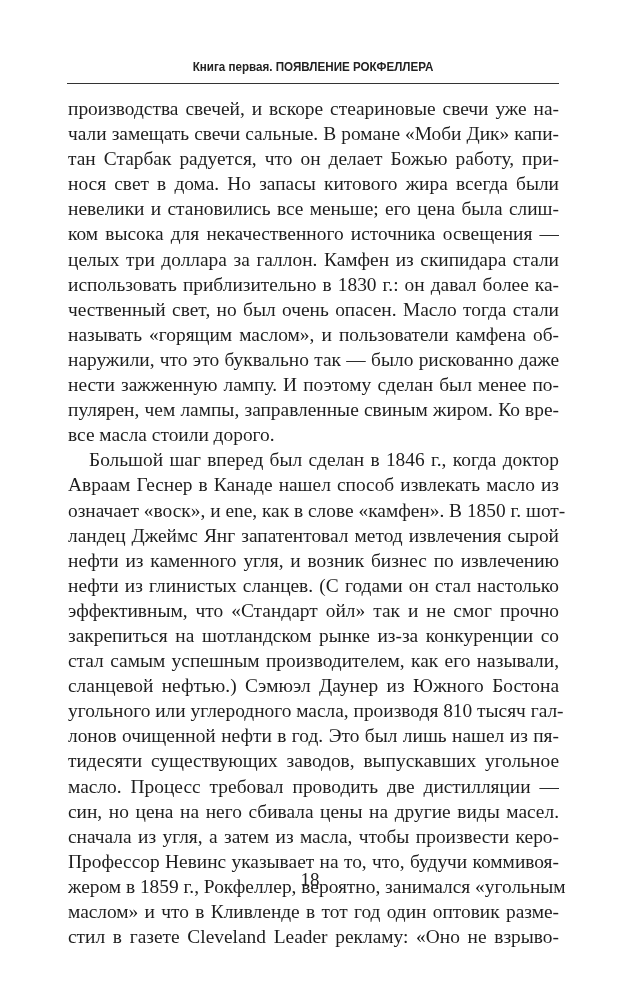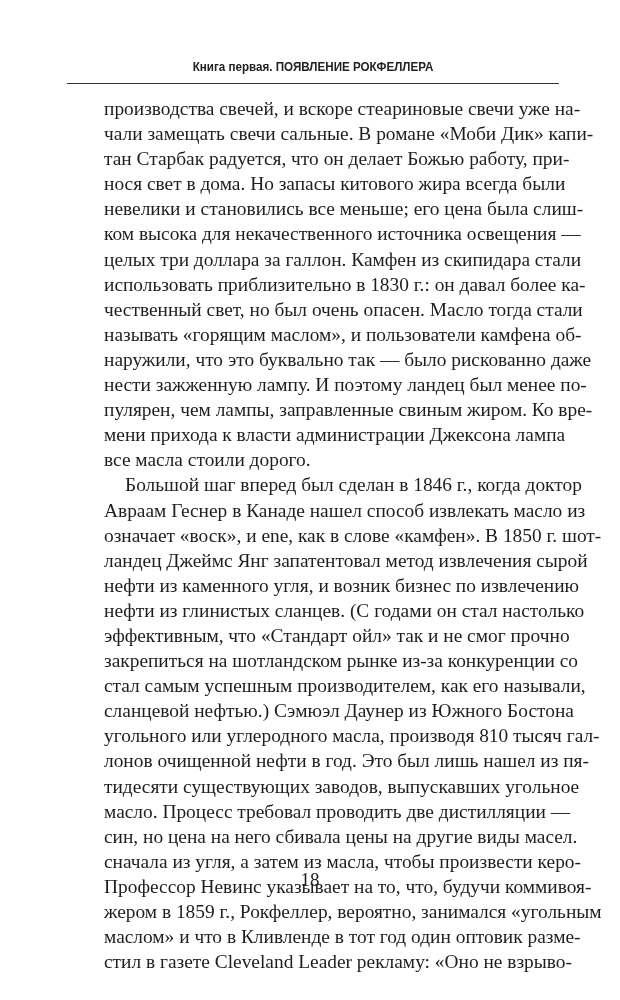--- a/index.html
+++ b/index.html
@@ -24,21 +24,20 @@
   .body-text {
     position: absolute; left: 68px; top: 96px; width: 491px;
     font-family: "Liberation Serif", serif;
     font-size: 19.4px; line-height: 25.1px;
     color: #1e1e1e;
   }
   .line {
     display: block; white-space: nowrap;
     text-align: justify; text-align-last: justify;
     height: 25.1px;
-    margin-left: 36px;
   }
   .line.last { text-align-last: left; }
   .line.indent { padding-left: 21px; }
   .folio {
     position: absolute; left: 0; width: 620px; top: 869px;
     text-align: center;
     font-family: "Liberation Serif", serif; font-size: 19px; color: #222;
   }
 </style>
 </head>
@@ -53,23 +52,22 @@
     <span class="line">чали замещать свечи сальные. В романе «Моби Дик» капи-</span>
     <span class="line">тан Старбак радуется, что он делает Божью работу, при-</span>
     <span class="line">нося свет в дома. Но запасы китового жира всегда были</span>
     <span class="line">невелики и становились все меньше; его цена была слиш-</span>
     <span class="line">ком высока для некачественного источника освещения —</span>
     <span class="line">целых три доллара за галлон. Камфен из скипидара стали</span>
     <span class="line">использовать приблизительно в 1830 г.: он давал более ка-</span>
     <span class="line">чественный свет, но был очень опасен. Масло тогда стали</span>
     <span class="line">называть «горящим маслом», и пользователи камфена об-</span>
     <span class="line">наружили, что это буквально так — было рискованно даже</span>
-    <span class="line">нести зажженную лампу. И поэтому ландец был менее по-</span>
+    <span class="line">нести зажженную лампу. И поэтому сделан был менее по-</span>
     <span class="line">пулярен, чем лампы, заправленные свиным жиром. Ко вре-</span>
-    <span class="line">мени прихода к власти администрации Джексона лампа</span>
     <span class="line last">все масла стоили дорого.</span>
     <span class="line indent">Большой шаг вперед был сделан в 1846 г., когда доктор</span>
     <span class="line">Авраам Геснер в Канаде нашел способ извлекать масло из</span>
     <span class="line">означает «воск», и ene, как в слове «камфен». В 1850 г. шот-</span>
     <span class="line">ландец Джеймс Янг запатентовал метод извлечения сырой</span>
     <span class="line">нефти из каменного угля, и возник бизнес по извлечению</span>
     <span class="line">нефти из глинистых сланцев. (С годами он стал настолько</span>
     <span class="line">эффективным, что «Стандарт ойл» так и не смог прочно</span>
     <span class="line">закрепиться на шотландском рынке из-за конкуренции со</span>
     <span class="line">стал самым успешным производителем, как его называли,</span>

